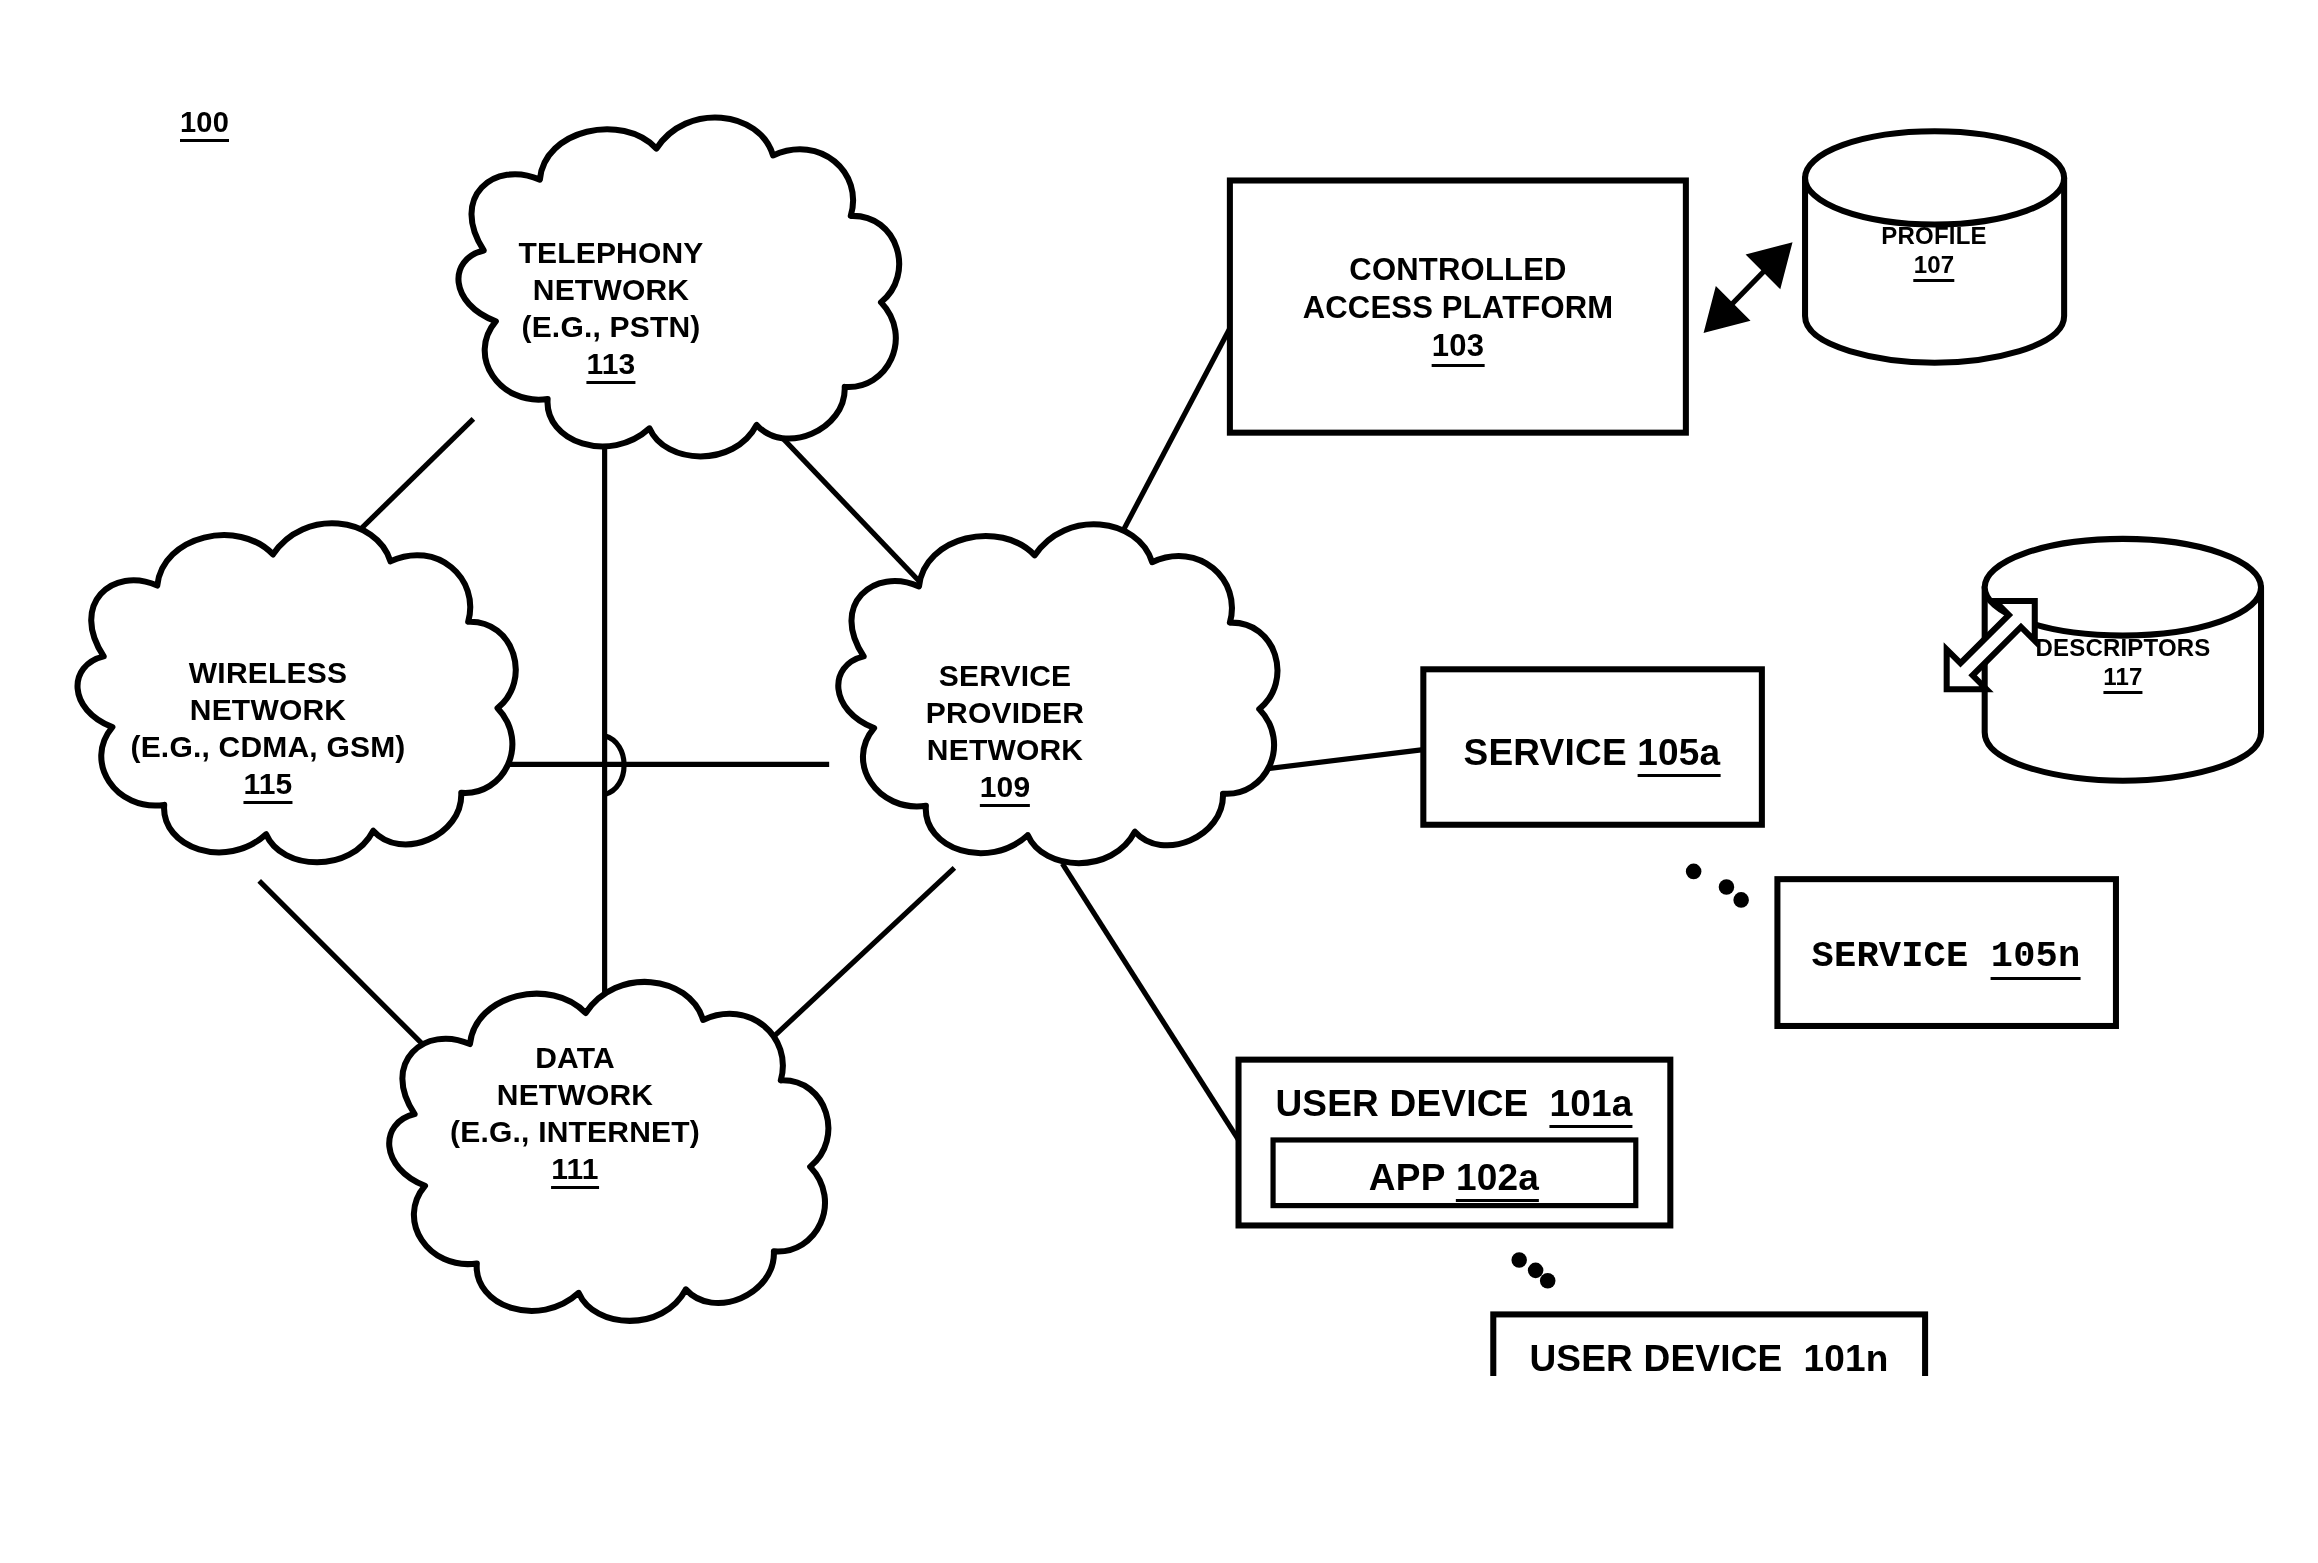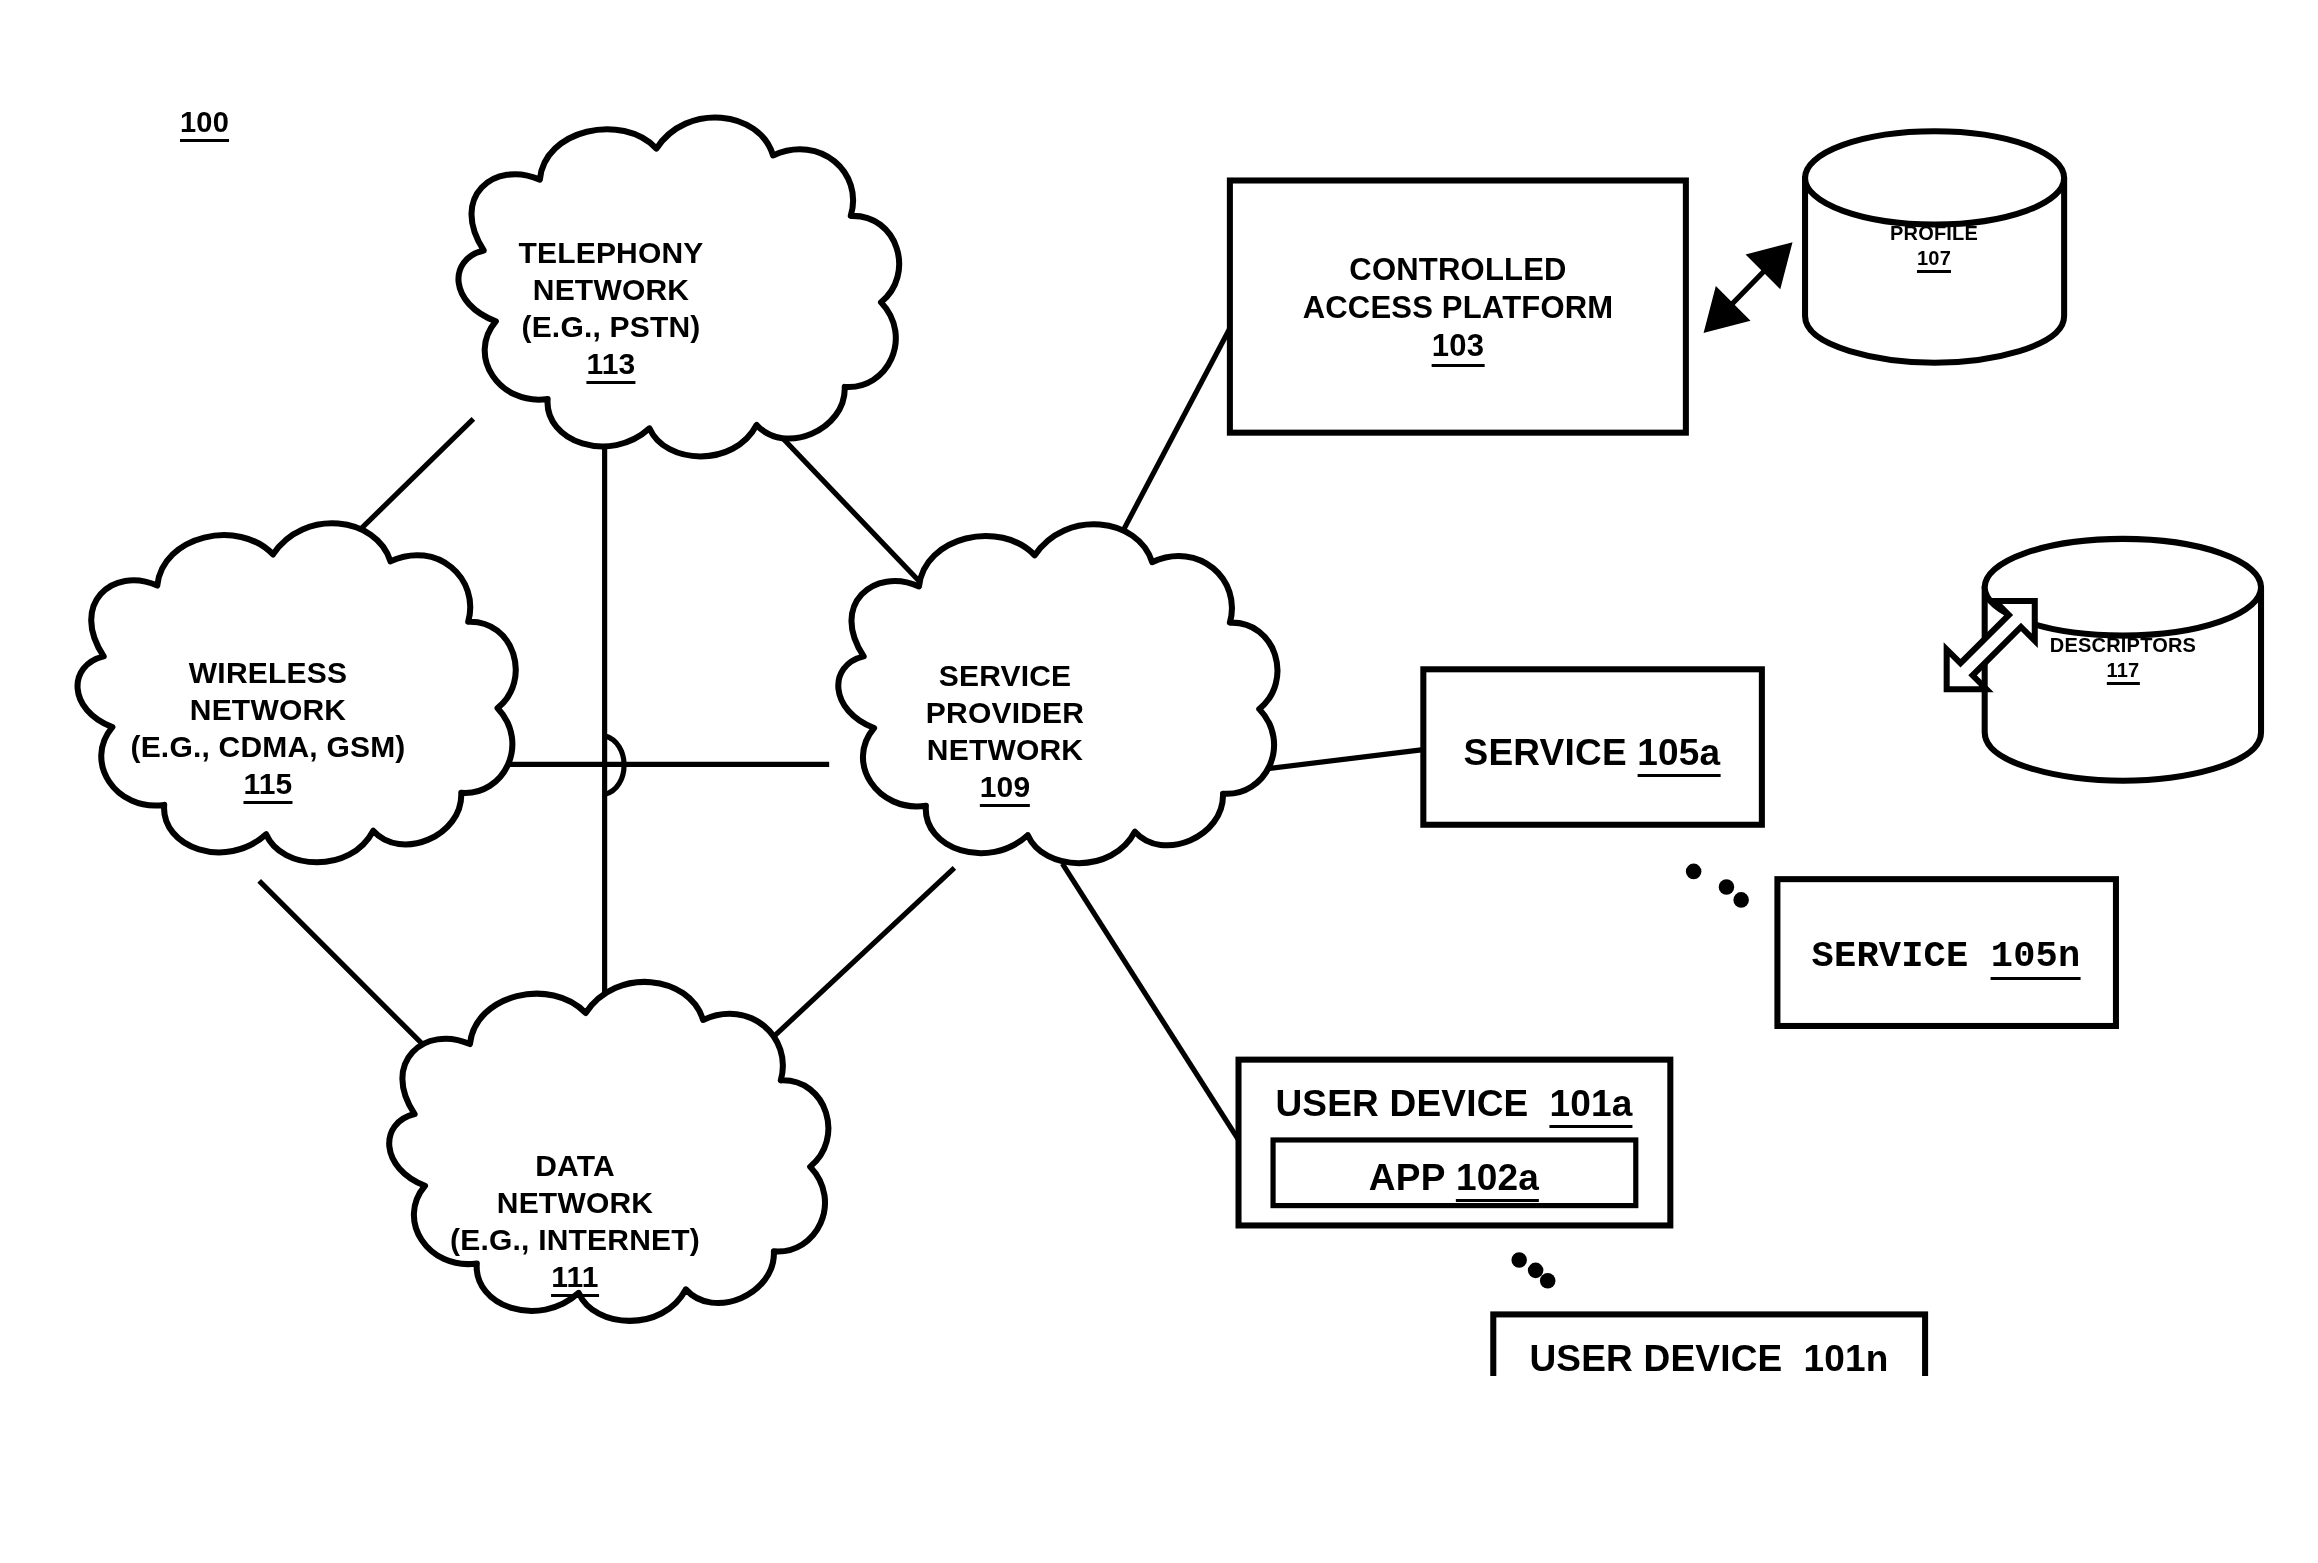--- a/index.html
+++ b/index.html
@@ -93,21 +93,21 @@
     padding-bottom: 1.7px;
     line-height: 1;
   }
   .t-cloud {
     font-size: 30px;
   }
   .t-box {
     font-size: 31px;
   }
   .t-cyl {
-    font-size: 20px;
+    font-size: 24px;
   }
   .t-small {
     font-size: 37px;
   }
   .ref {
     display: inline-block;
     border-bottom: 3.5px solid #000;
     padding-bottom: 0.9px;
     line-height: 1.05;
   }
@@ -281,21 +281,21 @@
     <span class="ref-block">113</span>
   </div>
 
   <div class="lbl t-cloud center-x" style="left:268px; top:655px;">
     <span>WIRELESS</span><br>
     <span>NETWORK</span><br>
     <span>(E.G., CDMA, GSM)</span>
     <span class="ref-block">115</span>
   </div>
 
-  <div class="lbl t-cloud center-x" style="left:575px; top:1148px;">
+  <div class="lbl t-cloud center-x" style="left:575px; top:1040px;">
     <span>DATA</span><br>
     <span>NETWORK</span><br>
     <span>(E.G., INTERNET)</span>
     <span class="ref-block">111</span>
   </div>
 
   <div class="lbl t-cloud center-x" style="left:1005px; top:658px;">
     <span>SERVICE</span><br>
     <span>PROVIDER</span><br>
     <span>NETWORK</span>

